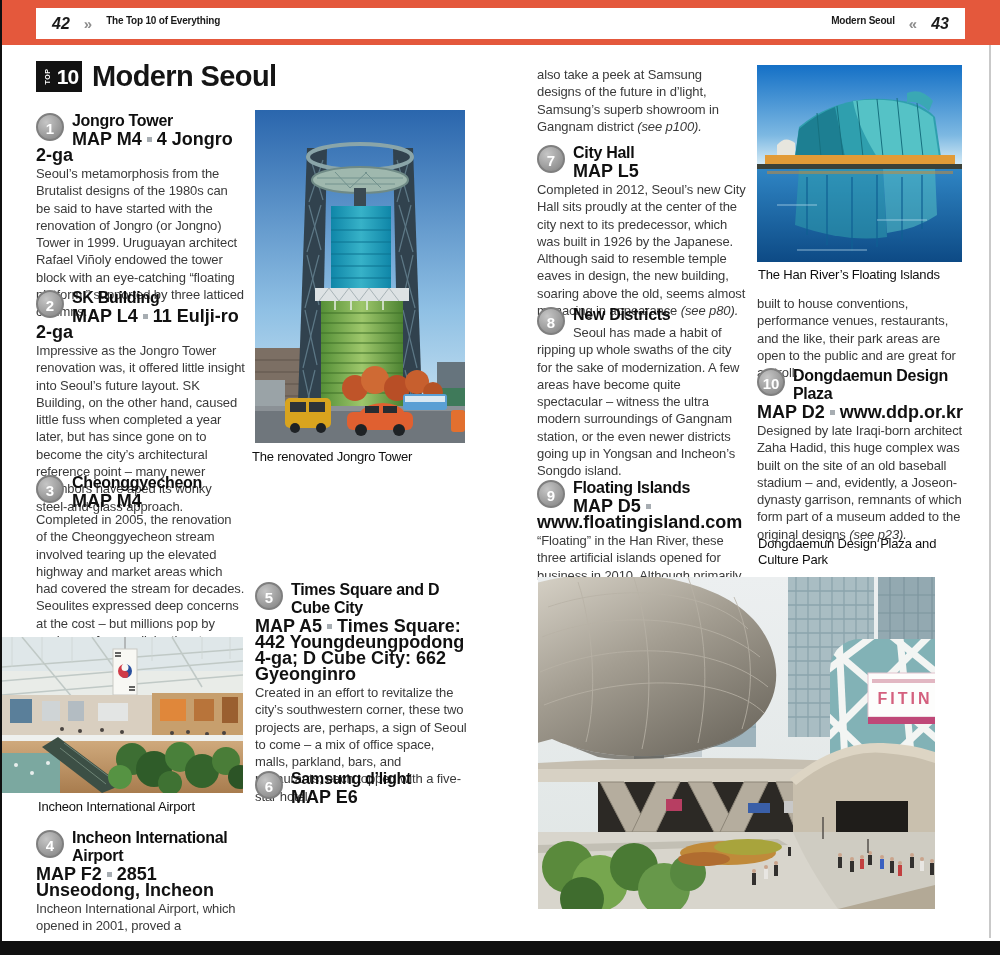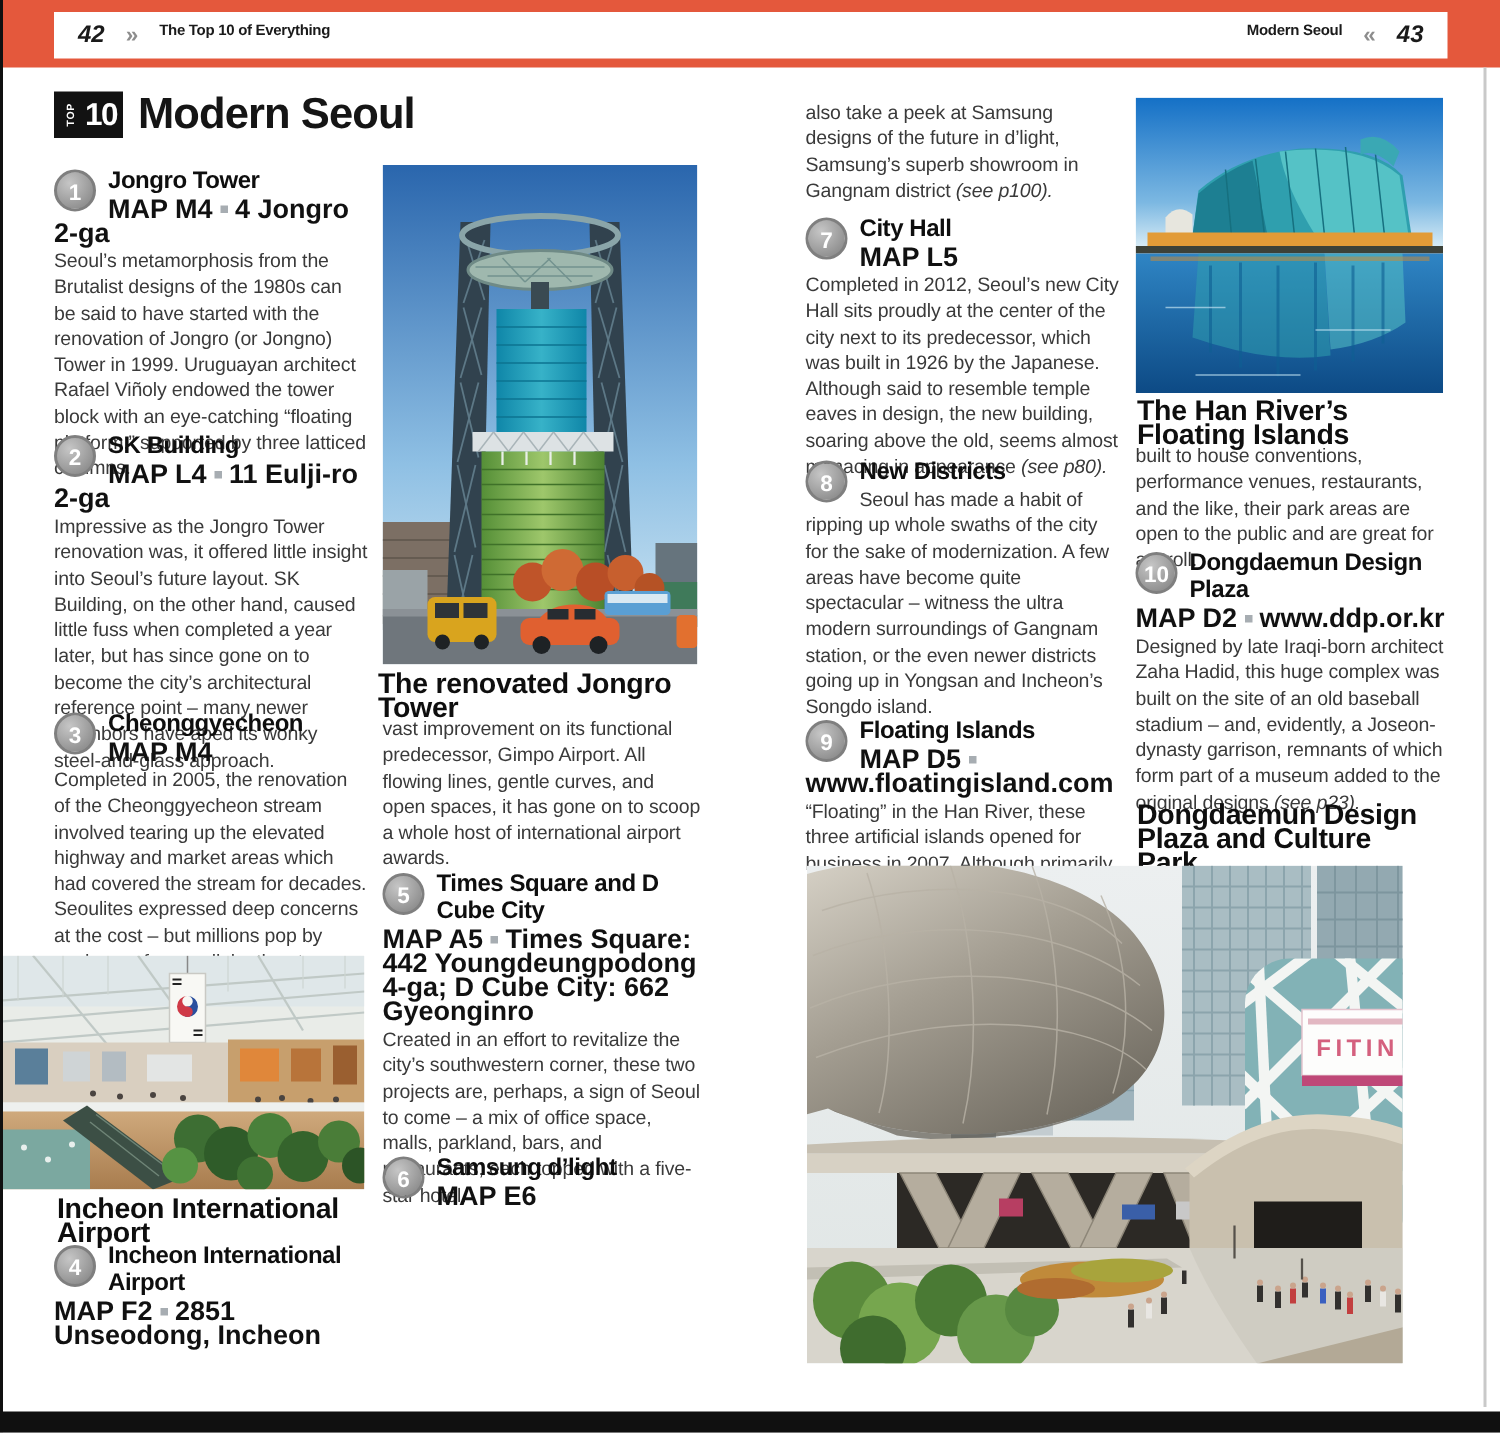--- a/index.html
+++ b/index.html
@@ -36,21 +36,21 @@
     float:left;width:28px;height:28px;border-radius:50%;margin:1px 8px 4px 0;
     background:radial-gradient(circle at 35% 30%, #c6c6c6, #919191 75%);
     border:2px solid #7f7f7f;color:#fff;font-weight:bold;font-size:15px;
     text-align:center;line-height:27px;box-sizing:border-box;
   }
   .e-title{margin:0;font-size:16px;line-height:18px;font-weight:bold;color:#0e0e0e;letter-spacing:-0.3px;}
   .e-map{margin:1px 0 2px 0;font-size:18px;line-height:16px;font-weight:bold;color:#111;overflow-wrap:break-word;}
   .sq{display:inline-block;width:5px;height:5px;background:#a7adb2;margin:0 5px 1px 5px;vertical-align:middle;}
   .e-body,.para{margin:0;font-size:13px;line-height:17.3px;color:#3a3a3a;letter-spacing:-0.1px;}
   .see{font-style:italic;}
-  .caption{font-size:19px;line-height:16px;font-weight:bold;color:#0e0e0e;letter-spacing:-0.2px;}
+  .caption{font-size:13px;line-height:16px;font-weight:normal;color:#0e0e0e;letter-spacing:-0.2px;}
   .photo{position:absolute;overflow:hidden;}
   .photo svg{display:block;}
 </style>
 </head>
 <body>
 
 <div class="page">
 
   <header class="band">
     <div class="band-strip">
@@ -182,20 +182,21 @@
           <circle cx="168" cy="146" r="12" fill="#3f7233"></circle>
       </g>
     </svg>
   </div>
   <div class="blk caption" style="left:38px;top:799px;width:207px;">Incheon International Airport</div>
 
   <section class="blk entry" style="left:36px;top:829px;width:209px;">
     <div class="badge">4</div>
     <h3 class="e-title">Incheon International Airport</h3>
     <p class="e-map"><b>MAP F2</b><span class="sq"></span><b>2851 Unseodong, Incheon</b></p>
+    <p class="e-body"><span>Incheon International Airport, which opened in 2001, proved a</span></p>
   </section>
 
   <div class="photo" style="left:255px;top:110px;width:210px;height:333px;">
     <svg width="210" height="333" viewBox="0 0 210 333">
       <defs>
         <linearGradient id="skyg" x1="0" y1="0" x2="0" y2="1">
           <stop offset="0" stop-color="#2a66ad"></stop>
             <stop offset="0.6" stop-color="#8fc0e4"></stop>
             <stop offset="1" stop-color="#d6eaf4"></stop>
         </linearGradient>
@@ -331,21 +332,20 @@
         <rect x="110" y="296" width="14" height="7" fill="#272c31"></rect>
           <rect x="128" y="296" width="14" height="7" fill="#272c31"></rect>
         <circle cx="106" cy="320" r="6" fill="#1e2225"></circle>
           <circle cx="144" cy="320" r="6" fill="#1e2225"></circle>
       </g>
       <rect x="196" y="300" width="14" height="22" rx="3" fill="#e2702f"></rect>
     </svg>
   </div>
   <div class="blk caption" style="left:252px;top:449px;width:210px;">The renovated Jongro Tower</div>
 
-  <p class="blk para" style="left:255px;top:477px;width:212px;"><span>vast improvement on its functional predecessor, Gimpo Airport. All flowing lines, gentle curves, and open spaces, it has gone on to scoop a whole host of international airport awards.</span></p>
 
   <section class="blk entry" style="left:255px;top:581px;width:212px;">
     <div class="badge">5</div>
     <h3 class="e-title">Times Square and D Cube City</h3>
     <p class="e-map"><b>MAP A5</b><span class="sq"></span><b>Times Square: 442 Youngdeungpodong 4-ga; D Cube City: 662 Gyeonginro</b></p>
     <p class="e-body"><span>Created in an effort to revitalize the city’s southwestern corner, these two projects are, perhaps, a sign of Seoul to come – a mix of office space, malls, parkland, bars, and restaurants, each topped with a five-star hotel.</span></p>
   </section>
 
   <section class="blk entry" style="left:255px;top:770px;width:212px;">
     <div class="badge">6</div>
@@ -365,21 +365,21 @@
   <section class="blk entry" style="left:537px;top:306px;width:211px;">
     <div class="badge">8</div>
     <h3 class="e-title">New Districts</h3>
     <p class="e-body"><span>Seoul has made a habit of ripping up whole swaths of the city for the sake of modernization. A few areas have become quite spectacular – witness the ultra modern surroundings of Gangnam station, or the even newer districts going up in Yongsan and Incheon’s Songdo island.</span></p>
   </section>
 
   <section class="blk entry" style="left:537px;top:479px;width:211px;">
     <div class="badge">9</div>
     <h3 class="e-title">Floating Islands</h3>
     <p class="e-map"><b>MAP D5</b><span class="sq"></span><b>www.floatingisland.com</b></p>
-    <p class="e-body"><span>“Floating” in the Han River, these three artificial islands opened for business in 2007. Although primarily</span></p>
+    <p class="e-body"><span>“Floating” in the Han River, these three artificial islands opened for business in 2010. Although primarily</span></p>
   </section>
 
   <div class="photo" style="left:757px;top:65px;width:205px;height:197px;">
     <svg width="205" height="197" viewBox="0 0 205 197">
       <defs>
         <linearGradient id="hsky" x1="0" y1="0" x2="0" y2="1">
           <stop offset="0" stop-color="#1470c6"></stop>
             <stop offset="0.7" stop-color="#7cb8e2"></stop>
             <stop offset="1" stop-color="#d8ecf6"></stop>
         </linearGradient>

